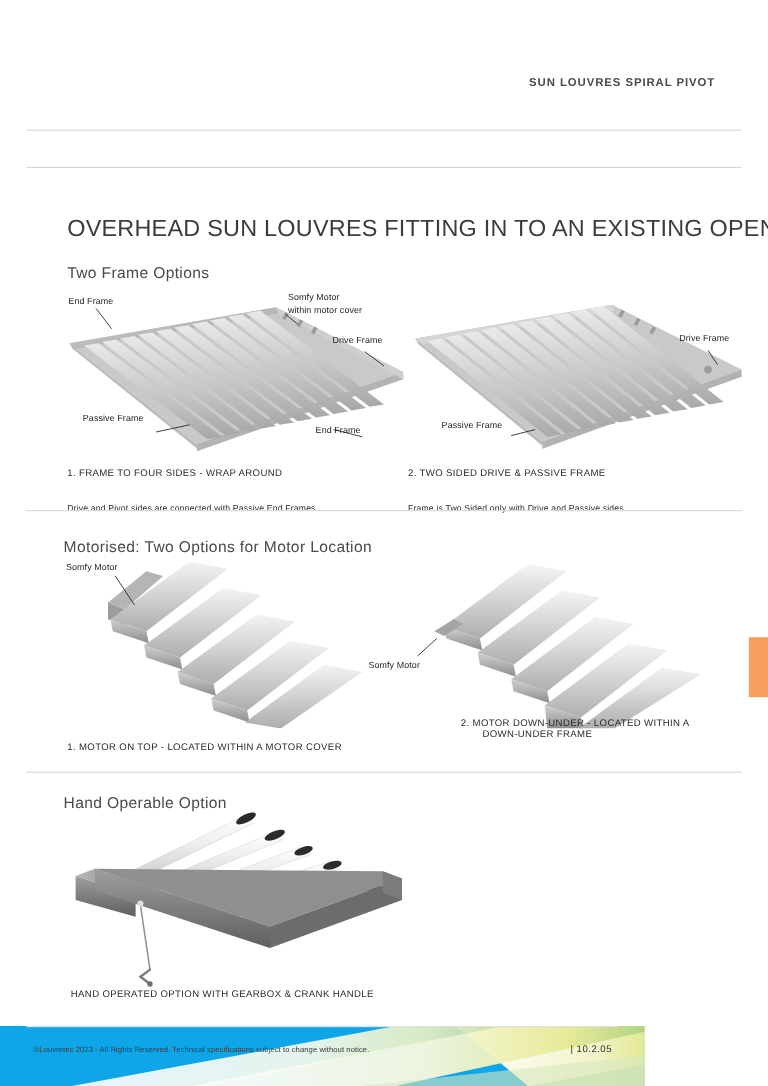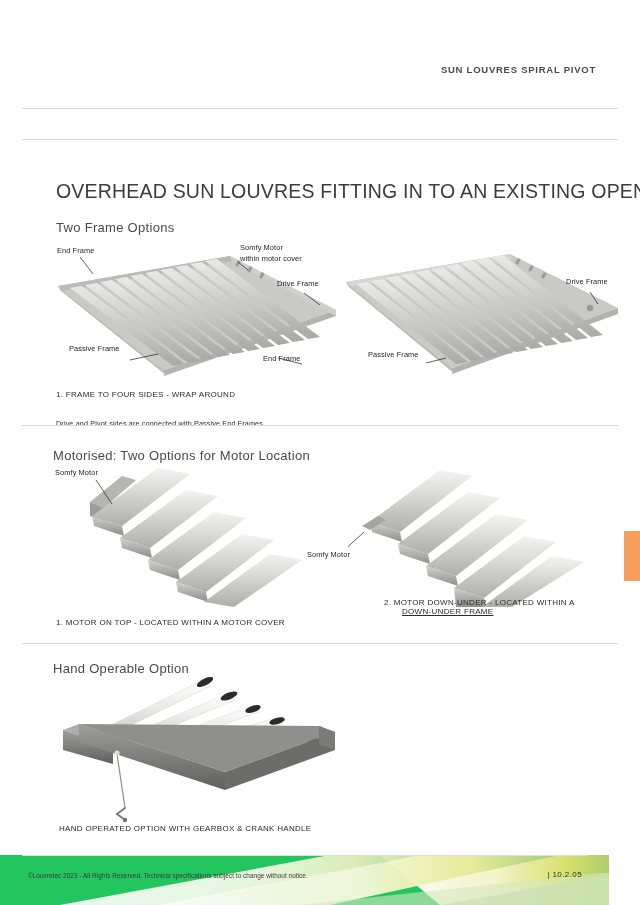--- a/index.html
+++ b/index.html
@@ -69,22 +69,22 @@
   .cap .t2 { font-weight: 400; font-size: 7.2px; display:block; margin-top: 20px; }
 
   
   .side-tab {
     position: absolute; right: 0; top: 531px; width: 16px; height: 50px;
     background: #F79E5C;
   }
 
   
   .footer {
-    position: absolute; left: 0; bottom: 0; width: 609px; height: 50px;
-    overflow: hidden; background: #22c55e;
+    position: absolute; left: 0; bottom: 0; width: 537px; height: 50px;
+    overflow: hidden; background: #0ea5e9;
   }
   .footer-text {
     position: absolute; left: 28px; top: 17px;
     font-size: 6.4px; color: #3a3a3a; letter-spacing: 0.05px; z-index: 3;
   }
   .footer-page {
     position: absolute; right: 27px; top: 15px;
     font-size: 8px; color: #2f2f2f; letter-spacing: .4px; z-index: 3;
   }
   .footer svg { position:absolute; inset:0; width:640px; height:50px; }
@@ -200,20 +200,24 @@
     </svg>
   </div>
 
   <div class="lbl" style="left:566px; top:277px;">Drive Frame</div>
   <div class="lbl" style="left:368px; top:350px;">Passive Frame</div>
 
   <div class="cap" style="left:56px; top:390px;">
     <span class="t1">1. FRAME TO FOUR SIDES - WRAP AROUND</span>
     <span class="t2">Drive and Pivot sides are connected with Passive End Frames.</span>
   </div>
+  <div class="cap" style="left:340px; top:390px;">
+    <span class="t1">2. TWO SIDED DRIVE &amp; PASSIVE FRAME</span>
+    <span class="t2">Frame is Two Sided only with Drive and Passive sides.</span>
+  </div>
 
   <div class="rule-sec" style="top:425px;"></div>
 
   <div class="sec-heading" style="position:absolute; left:53px; top:436px;">Motorised: Two Options for Motor Location</div>
 
   <div class="art" style="left:62px; top:462px; width:265px; height:145px;">
     <svg viewBox="0 0 265 145" preserveAspectRatio="none">
       <defs>
         <linearGradient id="bl3" x1="0" y1="0" x2="0" y2="1">
           <stop offset="0" stop-color="#f3f3f1"></stop>
@@ -290,21 +294,21 @@
 
   <div class="lbl" style="left:307px; top:550px;">Somfy Motor</div>
 
   <div class="side-tab"></div>
 
   <div class="cap" style="left:56px; top:618px;text-align:center;">
     <span class="t1">1. MOTOR ON TOP - LOCATED WITHIN A MOTOR COVER</span>
   </div>
   <div class="cap" style="left:340px; top:598px;margin-left:44px;">
     <span class="t1">2. MOTOR DOWN-UNDER - LOCATED WITHIN A</span>
-    <span class="t1" style="margin-left:18px;text-decoration:underline;">DOWN-UNDER FRAME</span>
+    <span class="t1" style="margin-left:18px;">DOWN-UNDER FRAME</span>
   </div>
 
   <div class="rule-sec" style="top:643px;"></div>
 
   <div class="sec-heading" style="position:absolute; left:53px; top:649px;">Hand Operable Option</div>
 
   <div class="art" style="left:55px; top:668px; width:300px; height:155px;">
     <svg viewBox="0 0 300 155" preserveAspectRatio="none">
       <defs>
         <linearGradient id="tube" x1="0" y1="0" x2="0" y2="1">

